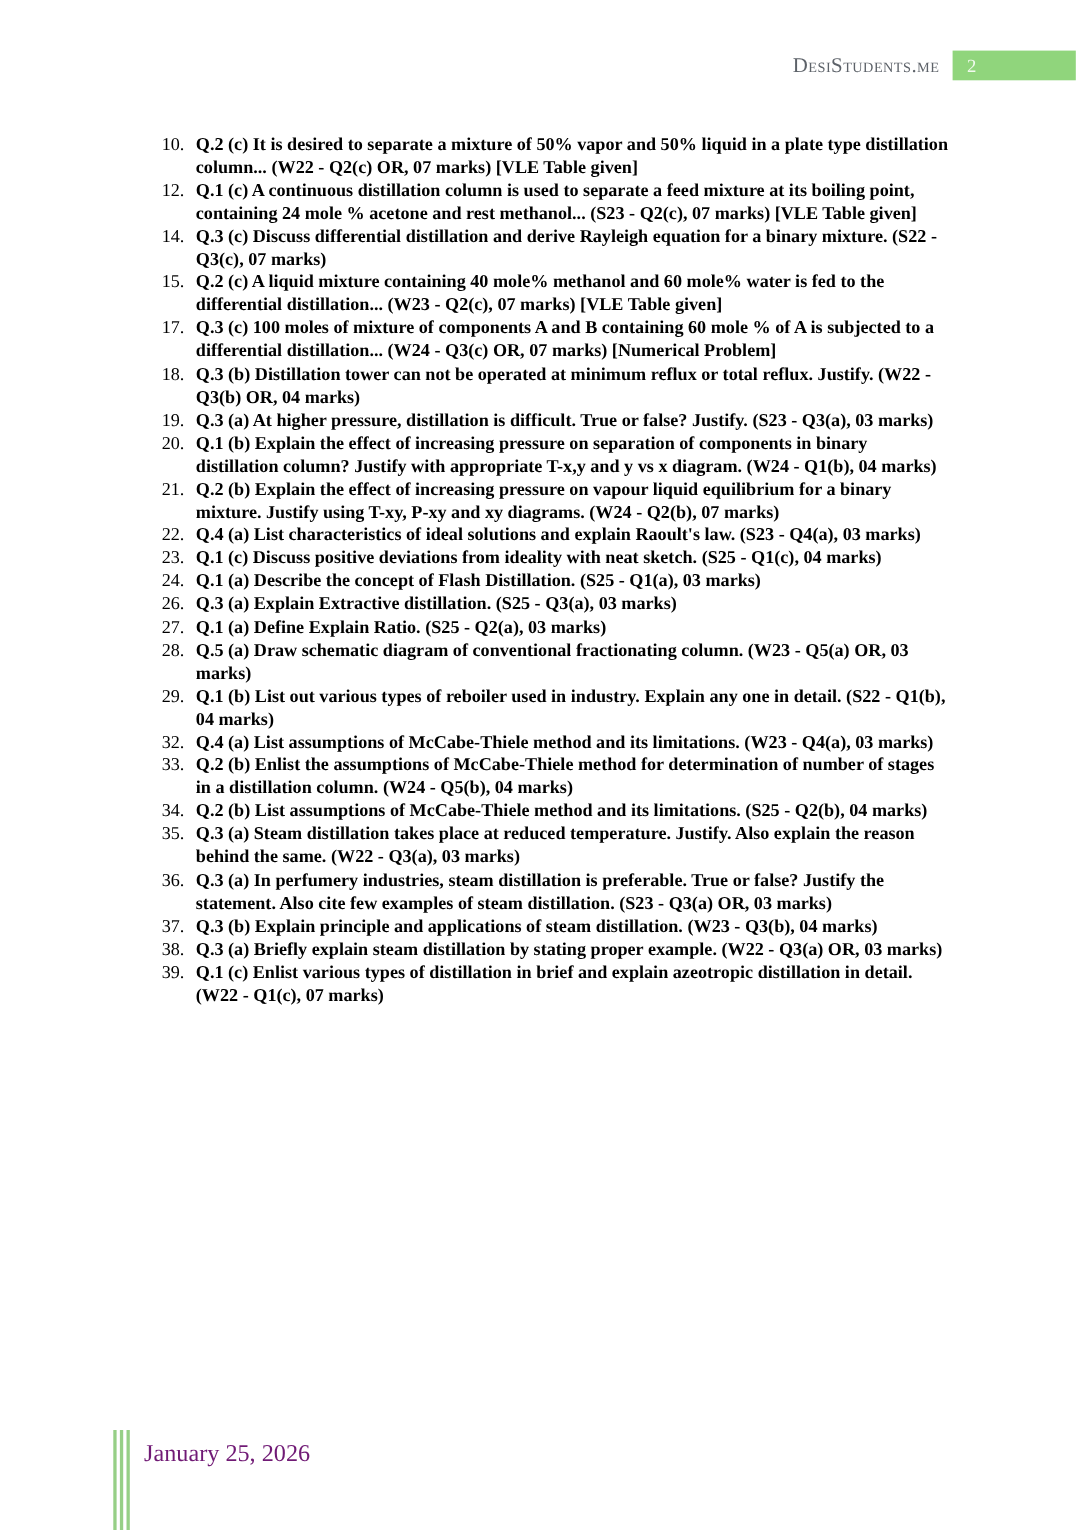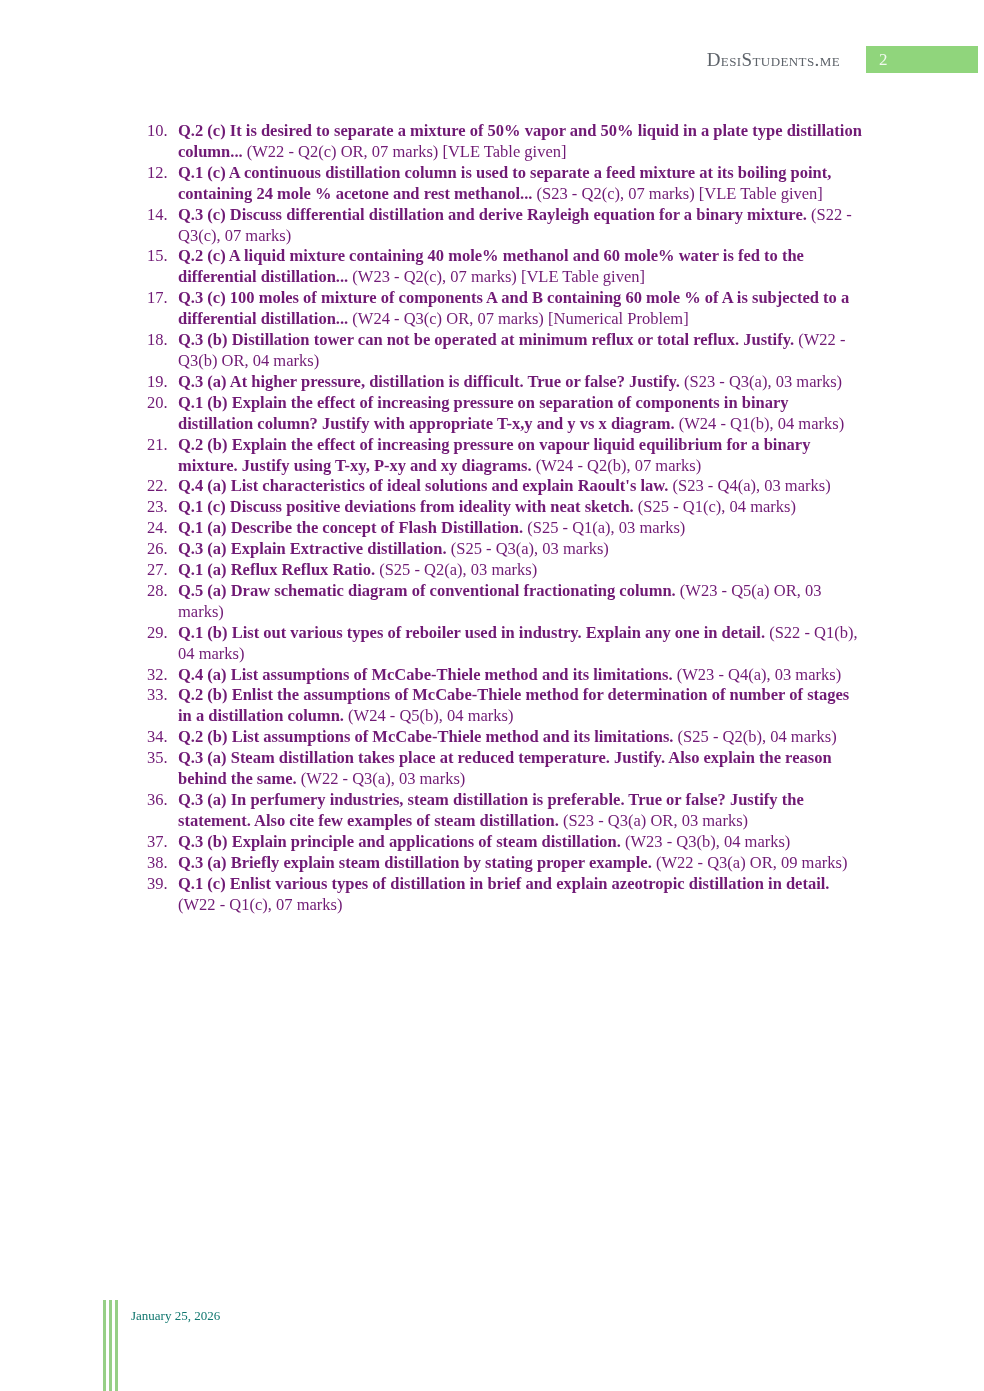--- a/index.html
+++ b/index.html
@@ -11,21 +11,21 @@
     font-family: "Liberation Serif", serif;
     overflow: hidden;
   }
   
   .page-header {
     position: absolute;
     top: 46px;
     right: 6px;
     display: flex;
     align-items: center;
-    gap: 26px;
+    gap: 12px;
   }
   .brand {
     color: #5d6269;
     font-size: 19px;
     font-variant: small-caps;
     letter-spacing: 0.4px;
   }
   .page-badge {
     width: 112px;
     height: 27px;
@@ -40,52 +40,52 @@
   ol.questions {
     list-style: none;
     margin: 0;
     padding: 0;
     position: absolute;
     top: 121px;
     left: 178px;
     width: 686px;
     font-size: 16.5px;
     line-height: 20.9px;
-    color: #701a75;
+    color: #000000;
   }
   ol.questions li { position: relative; }
   .q-num {
     position: absolute;
     left: -31px;
     top: 0;
     font-weight: normal;
     white-space: nowrap;
   }
   .q-bold { font-weight: bold; }
-  .q-ref  { font-weight: normal; }
+  .q-ref  { font-weight: bold; }
   
   .footer-bars {
     position: absolute;
     left: 103px;
     top: 1300px;
     height: 91px;
     display: flex;
     gap: 3px;
   }
   .footer-bars .bar {
     width: 3px;
     height: 100%;
     background: #96cf86;
   }
   .footer-date {
     position: absolute;
     left: 131px;
     top: 1308px;
-    font-size: 13px;
-    color: #0f766e;
+    font-size: 22px;
+    color: #701a75;
     text-align: right;
   }
 </style>
 </head>
 <body>
 
 <div class="page-header">
   <span class="brand">DesiStudents.me</span>
   <span class="page-badge">2</span>
 </div>
@@ -97,30 +97,30 @@
     <li><span class="q-num">15.</span><span class="q-bold">Q.2 (c) A liquid mixture containing 40 mole% methanol and 60 mole% water is fed to the differential distillation...</span> <span class="q-ref">(W23 - Q2(c), 07 marks) [VLE Table given]</span></li>
     <li><span class="q-num">17.</span><span class="q-bold">Q.3 (c) 100 moles of mixture of components A and B containing 60 mole % of A is subjected to a differential distillation...</span> <span class="q-ref">(W24 - Q3(c) OR, 07 marks) [Numerical Problem]</span></li>
     <li><span class="q-num">18.</span><span class="q-bold">Q.3 (b) Distillation tower can not be operated at minimum reflux or total reflux. Justify.</span> <span class="q-ref">(W22 - Q3(b) OR, 04 marks)</span></li>
     <li><span class="q-num">19.</span><span class="q-bold">Q.3 (a) At higher pressure, distillation is difficult. True or false? Justify.</span> <span class="q-ref">(S23 - Q3(a), 03 marks)</span></li>
     <li><span class="q-num">20.</span><span class="q-bold">Q.1 (b) Explain the effect of increasing pressure on separation of components in binary distillation column? Justify with appropriate T-x,y and y vs x diagram.</span> <span class="q-ref">(W24 - Q1(b), 04 marks)</span></li>
     <li><span class="q-num">21.</span><span class="q-bold">Q.2 (b) Explain the effect of increasing pressure on vapour liquid equilibrium for a binary mixture. Justify using T-xy, P-xy and xy diagrams.</span> <span class="q-ref">(W24 - Q2(b), 07 marks)</span></li>
     <li><span class="q-num">22.</span><span class="q-bold">Q.4 (a) List characteristics of ideal solutions and explain Raoult's law.</span> <span class="q-ref">(S23 - Q4(a), 03 marks)</span></li>
     <li><span class="q-num">23.</span><span class="q-bold">Q.1 (c) Discuss positive deviations from ideality with neat sketch.</span> <span class="q-ref">(S25 - Q1(c), 04 marks)</span></li>
     <li><span class="q-num">24.</span><span class="q-bold">Q.1 (a) Describe the concept of Flash Distillation.</span> <span class="q-ref">(S25 - Q1(a), 03 marks)</span></li>
     <li><span class="q-num">26.</span><span class="q-bold">Q.3 (a) Explain Extractive distillation.</span> <span class="q-ref">(S25 - Q3(a), 03 marks)</span></li>
-    <li><span class="q-num">27.</span><span class="q-bold">Q.1 (a) Reflux Reflux Ratio.</span> <span class="q-ref">(S25 - Q2(a), 03 marks)</span></li>
+    <li><span class="q-num">27.</span><span class="q-bold">Q.1 (a) Define Explain Ratio.</span> <span class="q-ref">(S25 - Q2(a), 03 marks)</span></li>
     <li><span class="q-num">28.</span><span class="q-bold">Q.5 (a) Draw schematic diagram of conventional fractionating column.</span> <span class="q-ref">(W23 - Q5(a) OR, 03 marks)</span></li>
     <li><span class="q-num">29.</span><span class="q-bold">Q.1 (b) List out various types of reboiler used in industry. Explain any one in detail.</span> <span class="q-ref">(S22 - Q1(b), 04 marks)</span></li>
     <li><span class="q-num">32.</span><span class="q-bold">Q.4 (a) List assumptions of McCabe-Thiele method and its limitations.</span> <span class="q-ref">(W23 - Q4(a), 03 marks)</span></li>
     <li><span class="q-num">33.</span><span class="q-bold">Q.2 (b) Enlist the assumptions of McCabe-Thiele method for determination of number of stages in a distillation column.</span> <span class="q-ref">(W24 - Q5(b), 04 marks)</span></li>
     <li><span class="q-num">34.</span><span class="q-bold">Q.2 (b) List assumptions of McCabe-Thiele method and its limitations.</span> <span class="q-ref">(S25 - Q2(b), 04 marks)</span></li>
     <li><span class="q-num">35.</span><span class="q-bold">Q.3 (a) Steam distillation takes place at reduced temperature. Justify. Also explain the reason behind the same.</span> <span class="q-ref">(W22 - Q3(a), 03 marks)</span></li>
     <li><span class="q-num">36.</span><span class="q-bold">Q.3 (a) In perfumery industries, steam distillation is preferable. True or false? Justify the statement. Also cite few examples of steam distillation.</span> <span class="q-ref">(S23 - Q3(a) OR, 03 marks)</span></li>
     <li><span class="q-num">37.</span><span class="q-bold">Q.3 (b) Explain principle and applications of steam distillation.</span> <span class="q-ref">(W23 - Q3(b), 04 marks)</span></li>
-    <li><span class="q-num">38.</span><span class="q-bold">Q.3 (a) Briefly explain steam distillation by stating proper example.</span> <span class="q-ref">(W22 - Q3(a) OR, 09 marks)</span></li>
+    <li><span class="q-num">38.</span><span class="q-bold">Q.3 (a) Briefly explain steam distillation by stating proper example.</span> <span class="q-ref">(W22 - Q3(a) OR, 03 marks)</span></li>
     <li><span class="q-num">39.</span><span class="q-bold">Q.1 (c) Enlist various types of distillation in brief and explain azeotropic distillation in detail.</span> <span class="q-ref">(W22 - Q1(c), 07 marks)</span></li>
   </ol>
 
 <div class="footer-bars">
   <div class="bar"></div>
   <div class="bar"></div>
   <div class="bar"></div>
 </div>
 
 <span class="footer-date">January 25, 2026</span>

